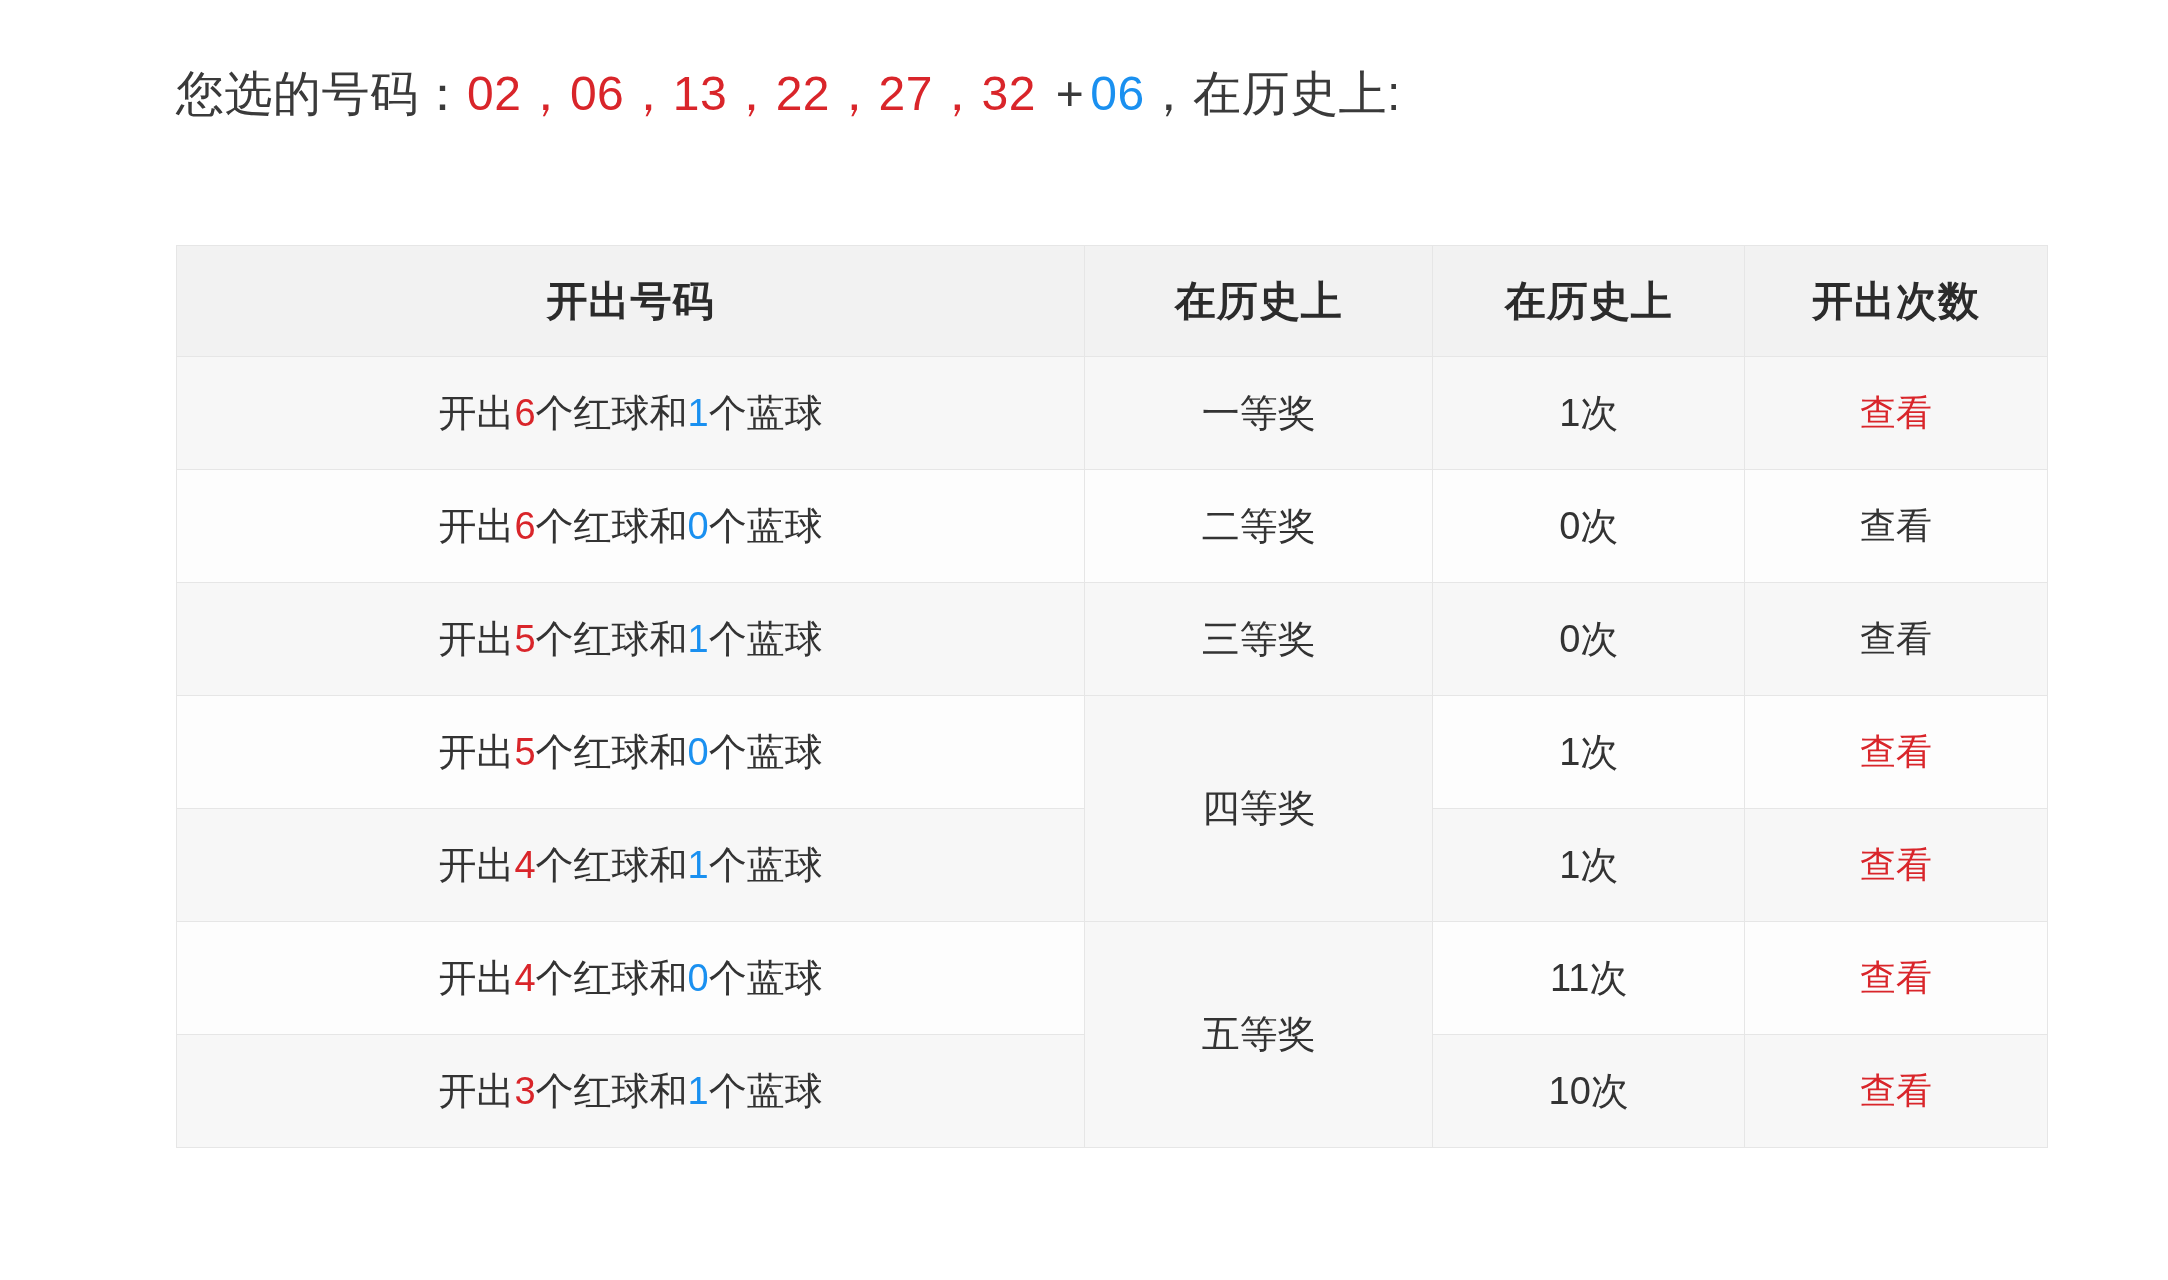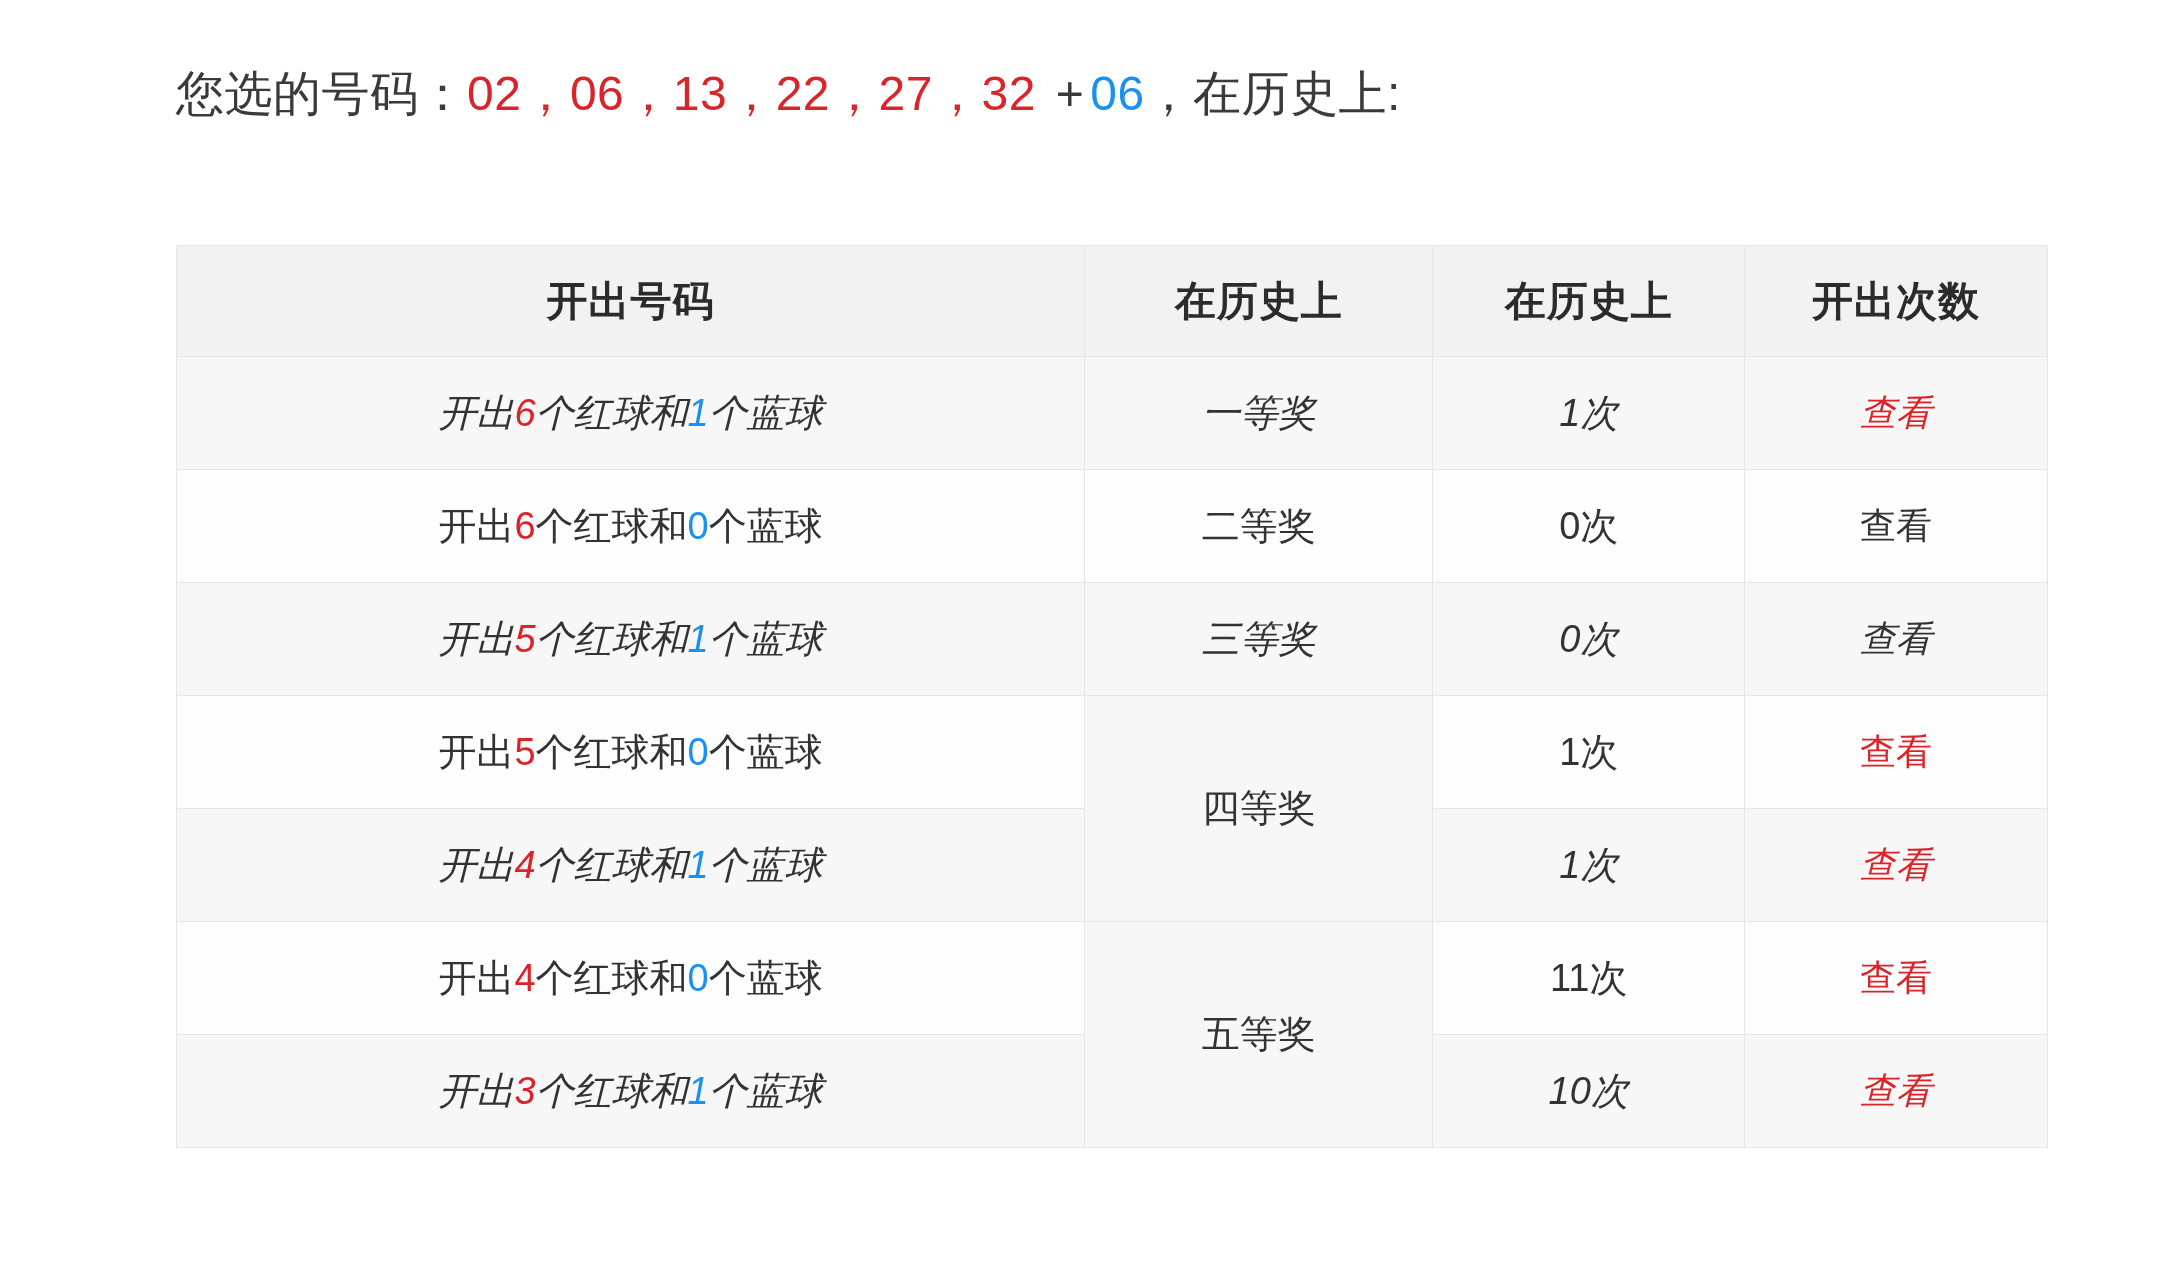--- a/index.html
+++ b/index.html
@@ -73,21 +73,21 @@
     font-size: 41px;
     color: #2b2b2b;
     letter-spacing: 1px;
   }
 
   table.match-table tbody td {
     height: 112px;
     color: #333333;
     font-size: 38px;
   }
-  tbody tr.odd  td { background: #f7f7f7; font-style: italic; }
+  tbody tr.odd  td { background: #f7f7f7; }
   tbody tr.even td { background: #fdfdfd; text-align: center; }
 
   td.prize-cell {
     background: #f7f7f7 !important;
     font-size: 38px;
     color: #333333;
   }
 
   .num-red  { color: #d9252a; }
   .num-blue { color: #1a90f0; }

